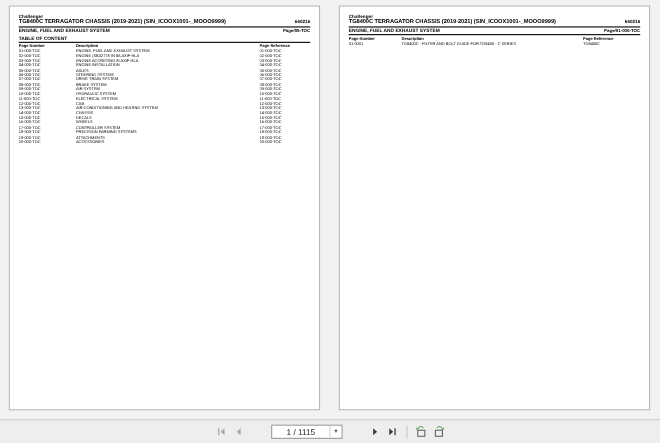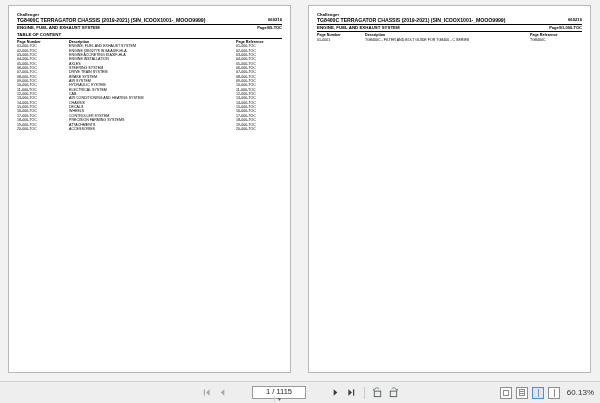--- a/index.html
+++ b/index.html
@@ -149,21 +149,20 @@
   }
   .tb-btn.disabled { color: #b0b0b0; }
   .pagebox {
     display: flex;
     align-items: center;
     border: 1px solid #9a9a9a;
     background: #ffffff;
     height: 13px;
     box-sizing: border-box;
     margin: 0 20px;
-    flex-direction: column;
   }
   .pagebox input {
     border: none;
     outline: none;
     width: 52px;
     height: 11px;
     font-size: 7.5px;
     font-family: "Liberation Sans", sans-serif;
     color: #222;
     text-align: center;
@@ -461,22 +460,15 @@
       </button>
       <button class="tb-btn">
         <svg width="11" height="11" viewBox="0 0 12 12">
           <rect x="2.5" y="4.5" width="7" height="6" fill="none" stroke="#5a5a5a" stroke-width="1"></rect>
           <path d="M9.5 3.5 A3 3 0 0 0 4 2.2" fill="none" stroke="#5a9b5a" stroke-width="1"></path>
           <path d="M10.8 1.6 L8.8 3.6 L11 4.2 Z" fill="#5a9b5a"></path>
         </svg>
       </button>
     </div>
 
-    <div class="tb-right">
-      <div class="vicon single"></div>
-      <div class="vicon cont"></div>
-      <div class="vicon two sel"></div>
-      <div class="vicon two"></div>
-      <div class="zoom-label">60.13%</div>
-    </div>
   </div>
 
 </div>
 
 </body></html>

